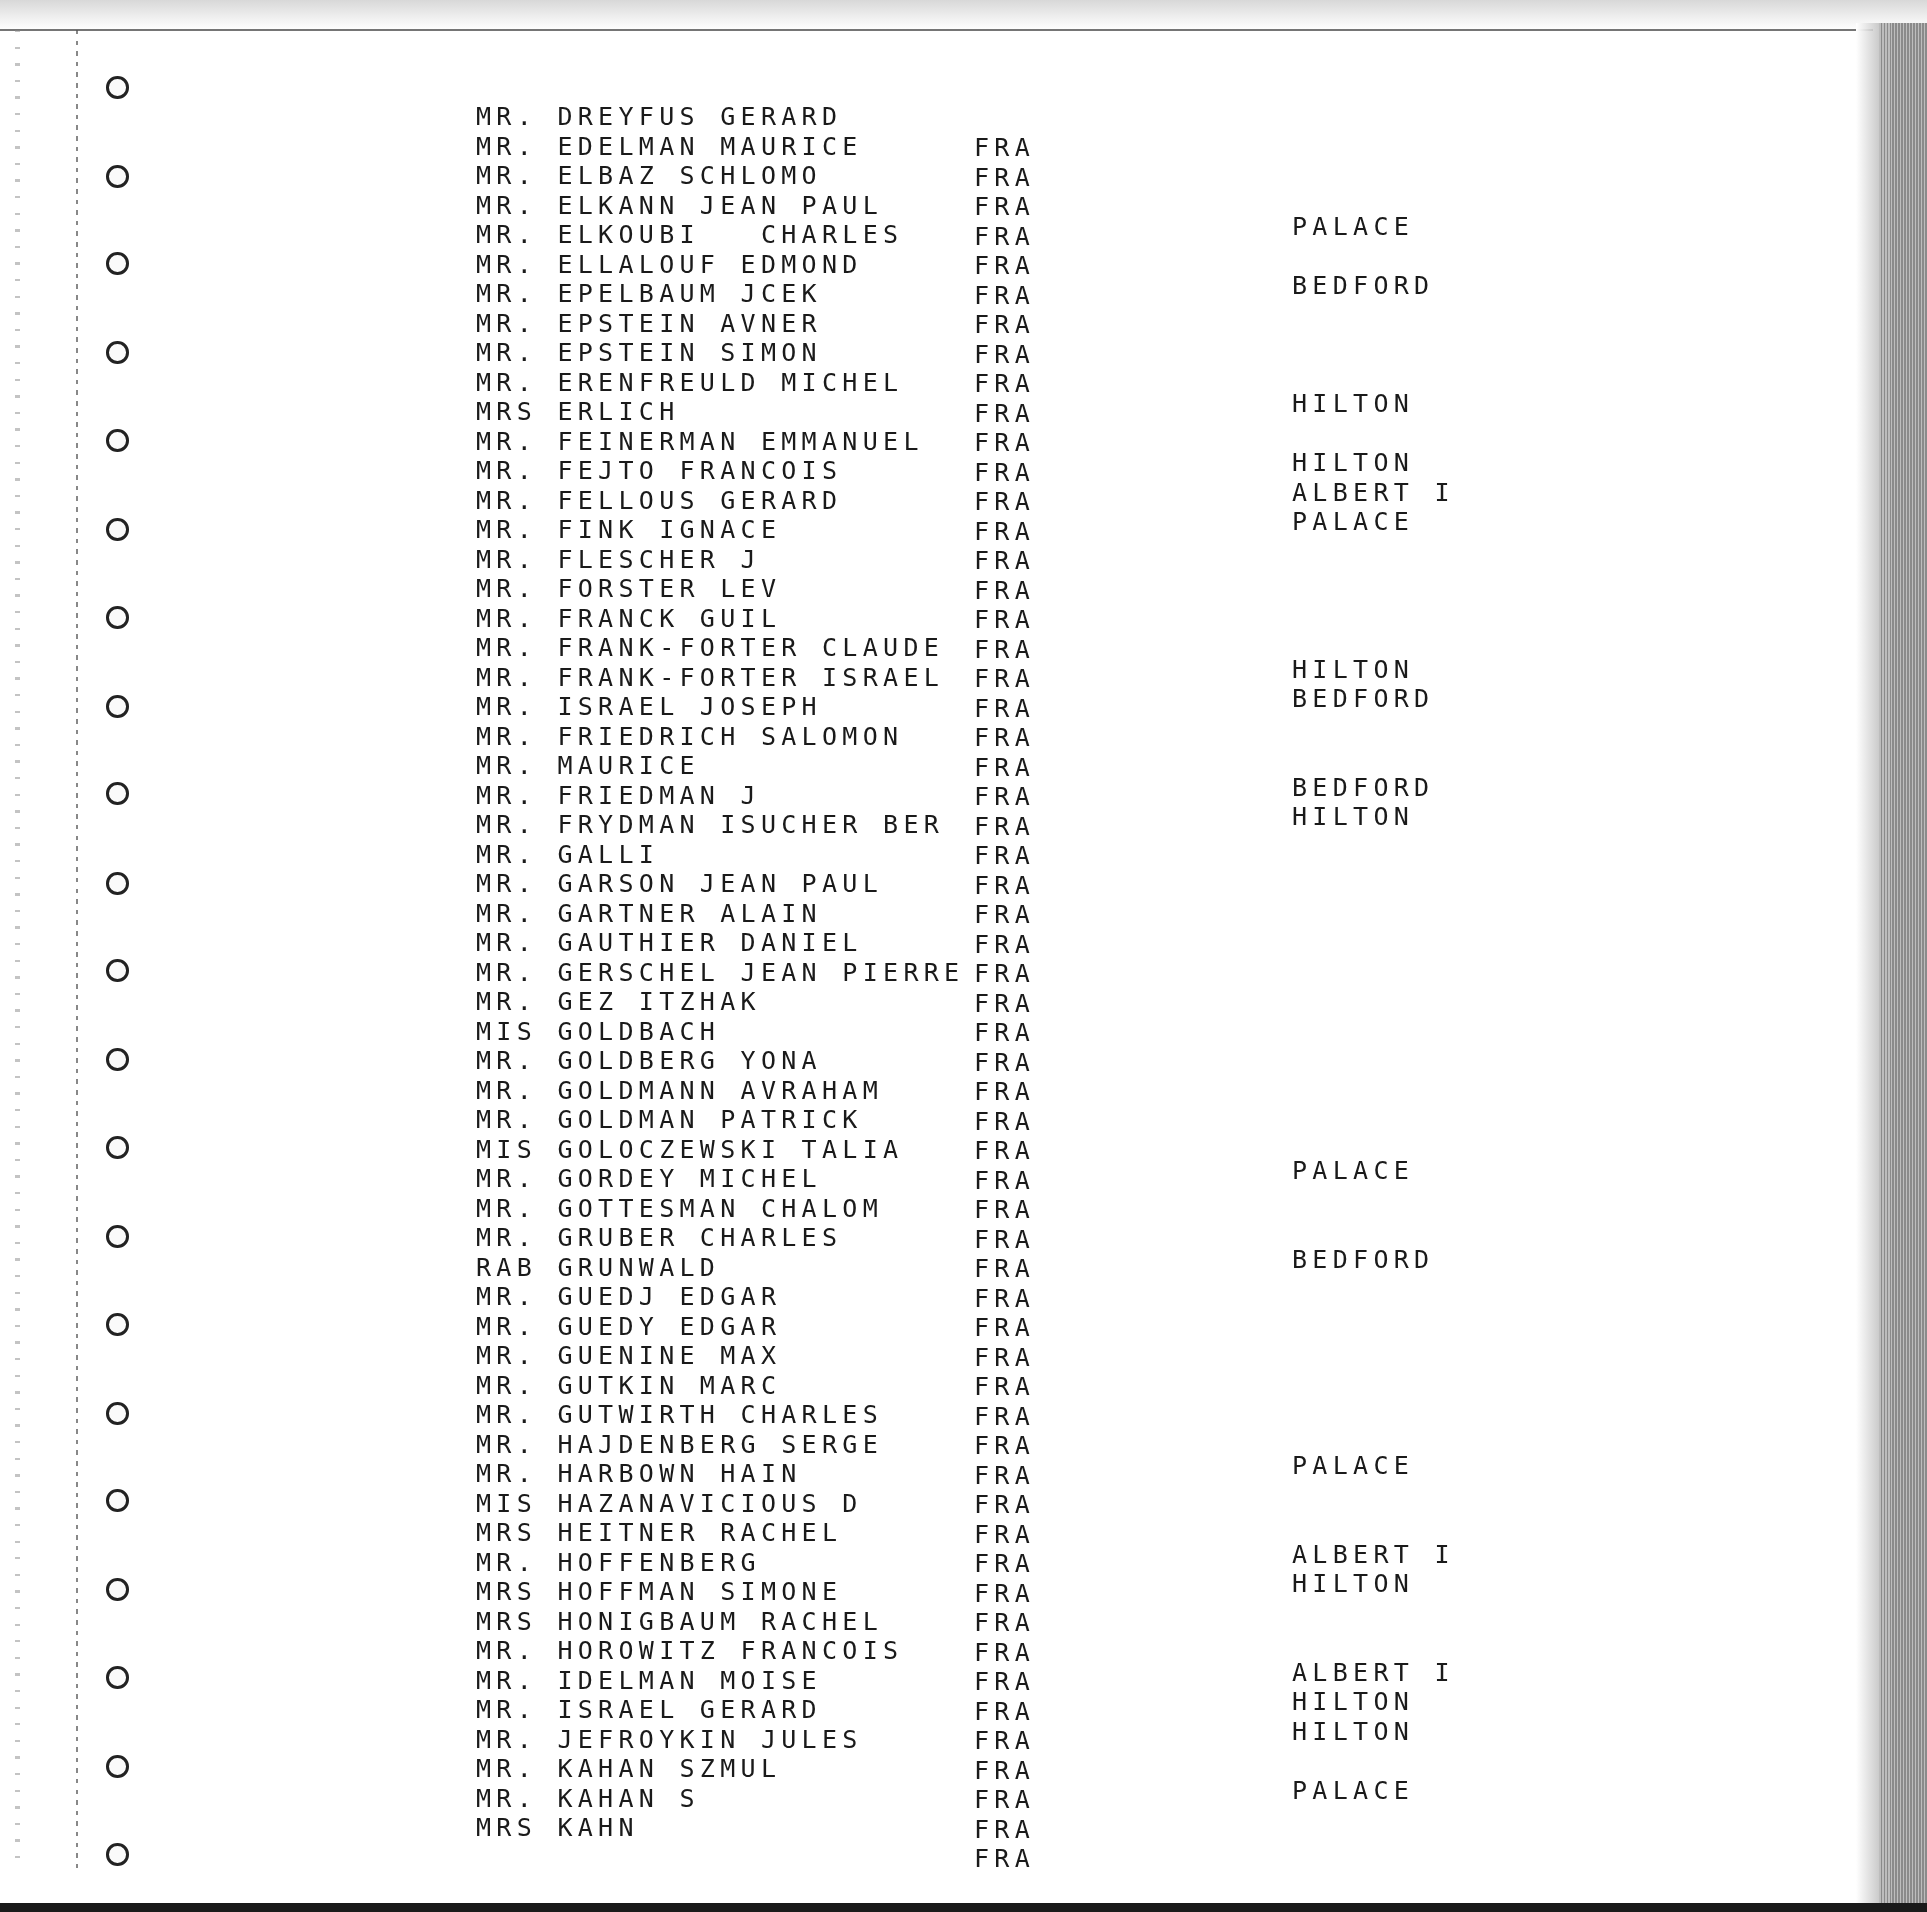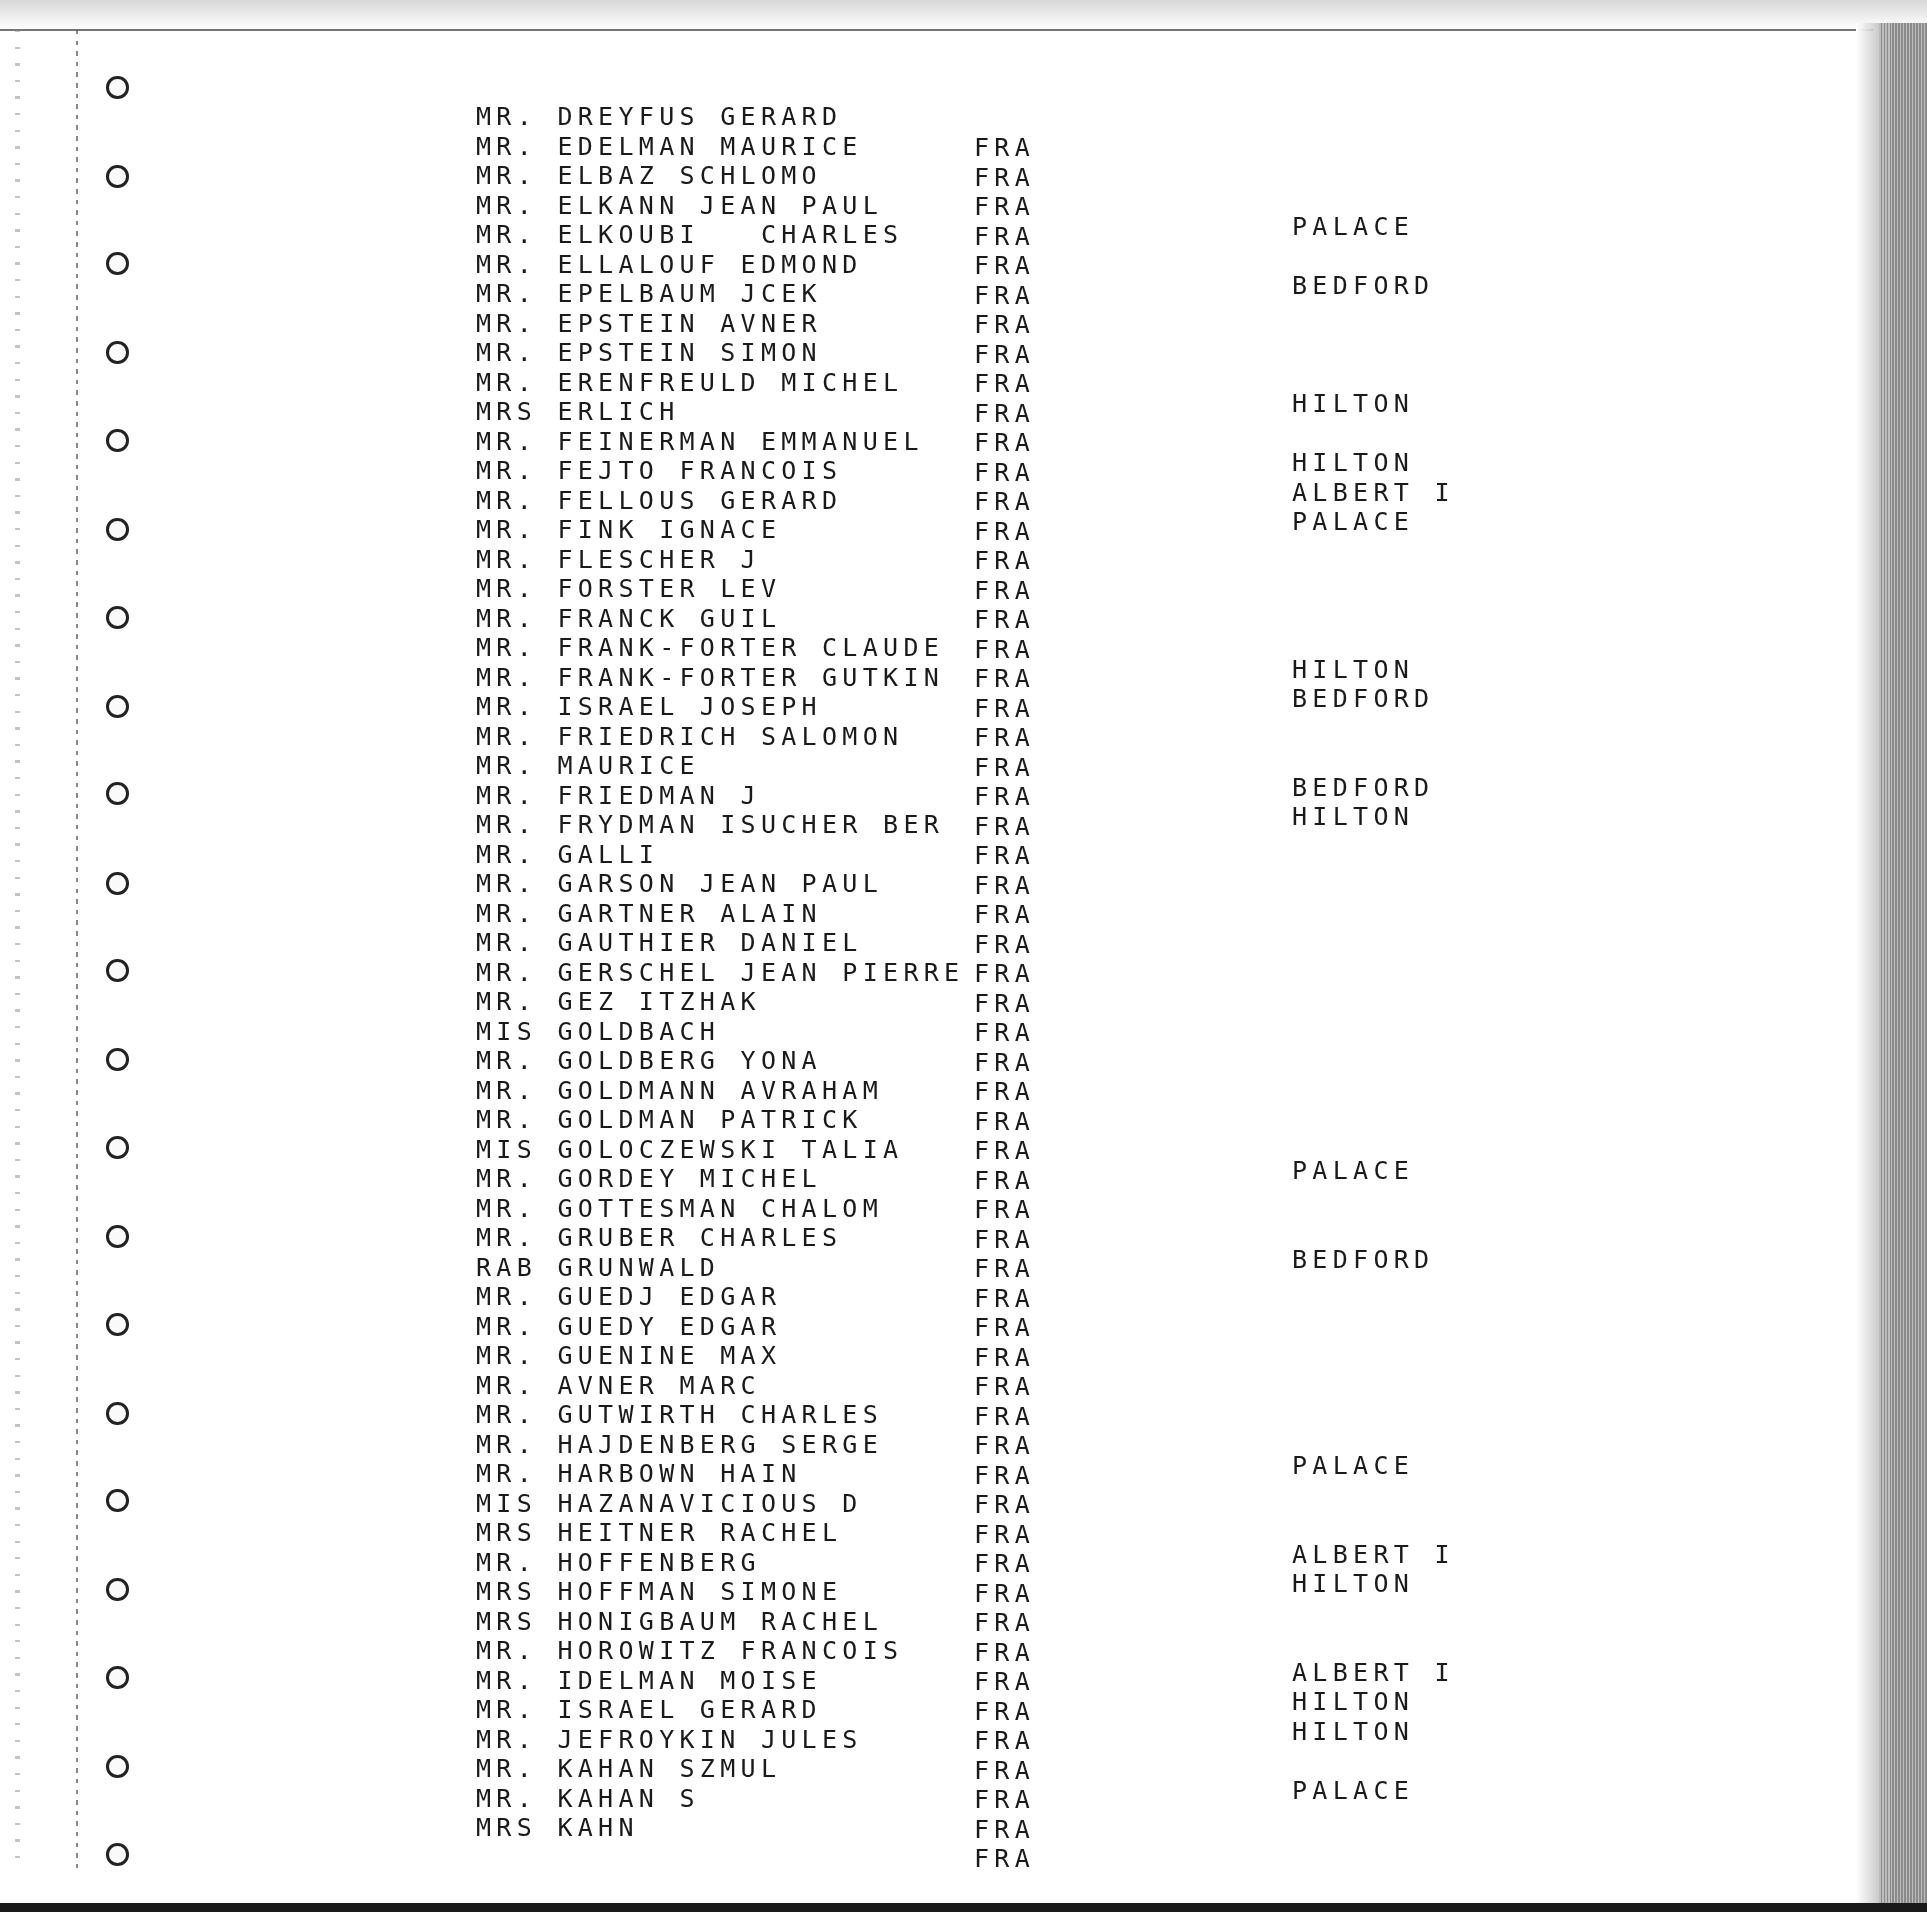--- a/index.html
+++ b/index.html
@@ -99,21 +99,21 @@
     <div class="row"><span class="name">MR. ERENFREULD MICHEL</span><span class="country">FRA</span><span class="hotel"></span></div>
     <div class="row"><span class="name">MRS ERLICH</span><span class="country">FRA</span><span class="hotel">HILTON</span></div>
     <div class="row"><span class="name">MR. FEINERMAN EMMANUEL</span><span class="country">FRA</span><span class="hotel"></span></div>
     <div class="row"><span class="name">MR. FEJTO FRANCOIS</span><span class="country">FRA</span><span class="hotel">HILTON</span></div>
     <div class="row"><span class="name">MR. FELLOUS GERARD</span><span class="country">FRA</span><span class="hotel">ALBERT I</span></div>
     <div class="row"><span class="name">MR. FINK IGNACE</span><span class="country">FRA</span><span class="hotel">PALACE</span></div>
     <div class="row"><span class="name">MR. FLESCHER J</span><span class="country">FRA</span><span class="hotel"></span></div>
     <div class="row"><span class="name">MR. FORSTER LEV</span><span class="country">FRA</span><span class="hotel"></span></div>
     <div class="row"><span class="name">MR. FRANCK GUIL</span><span class="country">FRA</span><span class="hotel"></span></div>
     <div class="row"><span class="name">MR. FRANK-FORTER CLAUDE</span><span class="country">FRA</span><span class="hotel"></span></div>
-    <div class="row"><span class="name">MR. FRANK-FORTER GUTKIN</span><span class="country">FRA</span><span class="hotel">HILTON</span></div>
+    <div class="row"><span class="name">MR. FRANK-FORTER ISRAEL</span><span class="country">FRA</span><span class="hotel">HILTON</span></div>
     <div class="row"><span class="name">MR. ISRAEL JOSEPH</span><span class="country">FRA</span><span class="hotel">BEDFORD</span></div>
     <div class="row"><span class="name">MR. FRIEDRICH SALOMON</span><span class="country">FRA</span><span class="hotel"></span></div>
     <div class="row"><span class="name">MR. MAURICE</span><span class="country">FRA</span><span class="hotel"></span></div>
     <div class="row"><span class="name">MR. FRIEDMAN J</span><span class="country">FRA</span><span class="hotel">BEDFORD</span></div>
     <div class="row"><span class="name">MR. FRYDMAN ISUCHER BER</span><span class="country">FRA</span><span class="hotel">HILTON</span></div>
     <div class="row"><span class="name">MR. GALLI</span><span class="country">FRA</span><span class="hotel"></span></div>
     <div class="row"><span class="name">MR. GARSON JEAN PAUL</span><span class="country">FRA</span><span class="hotel"></span></div>
     <div class="row"><span class="name">MR. GARTNER ALAIN</span><span class="country">FRA</span><span class="hotel"></span></div>
     <div class="row"><span class="name">MR. GAUTHIER DANIEL</span><span class="country">FRA</span><span class="hotel"></span></div>
     <div class="row"><span class="name">MR. GERSCHEL JEAN PIERRE</span><span class="country">FRA</span><span class="hotel"></span></div>
@@ -123,21 +123,21 @@
     <div class="row"><span class="name">MR. GOLDMANN AVRAHAM</span><span class="country">FRA</span><span class="hotel"></span></div>
     <div class="row"><span class="name">MR. GOLDMAN PATRICK</span><span class="country">FRA</span><span class="hotel"></span></div>
     <div class="row"><span class="name">MIS GOLOCZEWSKI TALIA</span><span class="country">FRA</span><span class="hotel"></span></div>
     <div class="row"><span class="name">MR. GORDEY MICHEL</span><span class="country">FRA</span><span class="hotel">PALACE</span></div>
     <div class="row"><span class="name">MR. GOTTESMAN CHALOM</span><span class="country">FRA</span><span class="hotel"></span></div>
     <div class="row"><span class="name">MR. GRUBER CHARLES</span><span class="country">FRA</span><span class="hotel"></span></div>
     <div class="row"><span class="name">RAB GRUNWALD</span><span class="country">FRA</span><span class="hotel">BEDFORD</span></div>
     <div class="row"><span class="name">MR. GUEDJ EDGAR</span><span class="country">FRA</span><span class="hotel"></span></div>
     <div class="row"><span class="name">MR. GUEDY EDGAR</span><span class="country">FRA</span><span class="hotel"></span></div>
     <div class="row"><span class="name">MR. GUENINE MAX</span><span class="country">FRA</span><span class="hotel"></span></div>
-    <div class="row"><span class="name">MR. AVNER MARC</span><span class="country">FRA</span><span class="hotel"></span></div>
+    <div class="row"><span class="name">MR. GUTKIN MARC</span><span class="country">FRA</span><span class="hotel"></span></div>
     <div class="row"><span class="name">MR. GUTWIRTH CHARLES</span><span class="country">FRA</span><span class="hotel"></span></div>
     <div class="row"><span class="name">MR. HAJDENBERG SERGE</span><span class="country">FRA</span><span class="hotel"></span></div>
     <div class="row"><span class="name">MR. HARBOWN HAIN</span><span class="country">FRA</span><span class="hotel">PALACE</span></div>
     <div class="row"><span class="name">MIS HAZANAVICIOUS D</span><span class="country">FRA</span><span class="hotel"></span></div>
     <div class="row"><span class="name">MRS HEITNER RACHEL</span><span class="country">FRA</span><span class="hotel"></span></div>
     <div class="row"><span class="name">MR. HOFFENBERG</span><span class="country">FRA</span><span class="hotel">ALBERT I</span></div>
     <div class="row"><span class="name">MRS HOFFMAN SIMONE</span><span class="country">FRA</span><span class="hotel">HILTON</span></div>
     <div class="row"><span class="name">MRS HONIGBAUM RACHEL</span><span class="country">FRA</span><span class="hotel"></span></div>
     <div class="row"><span class="name">MR. HOROWITZ FRANCOIS</span><span class="country">FRA</span><span class="hotel"></span></div>
     <div class="row"><span class="name">MR. IDELMAN MOISE</span><span class="country">FRA</span><span class="hotel">ALBERT I</span></div>

